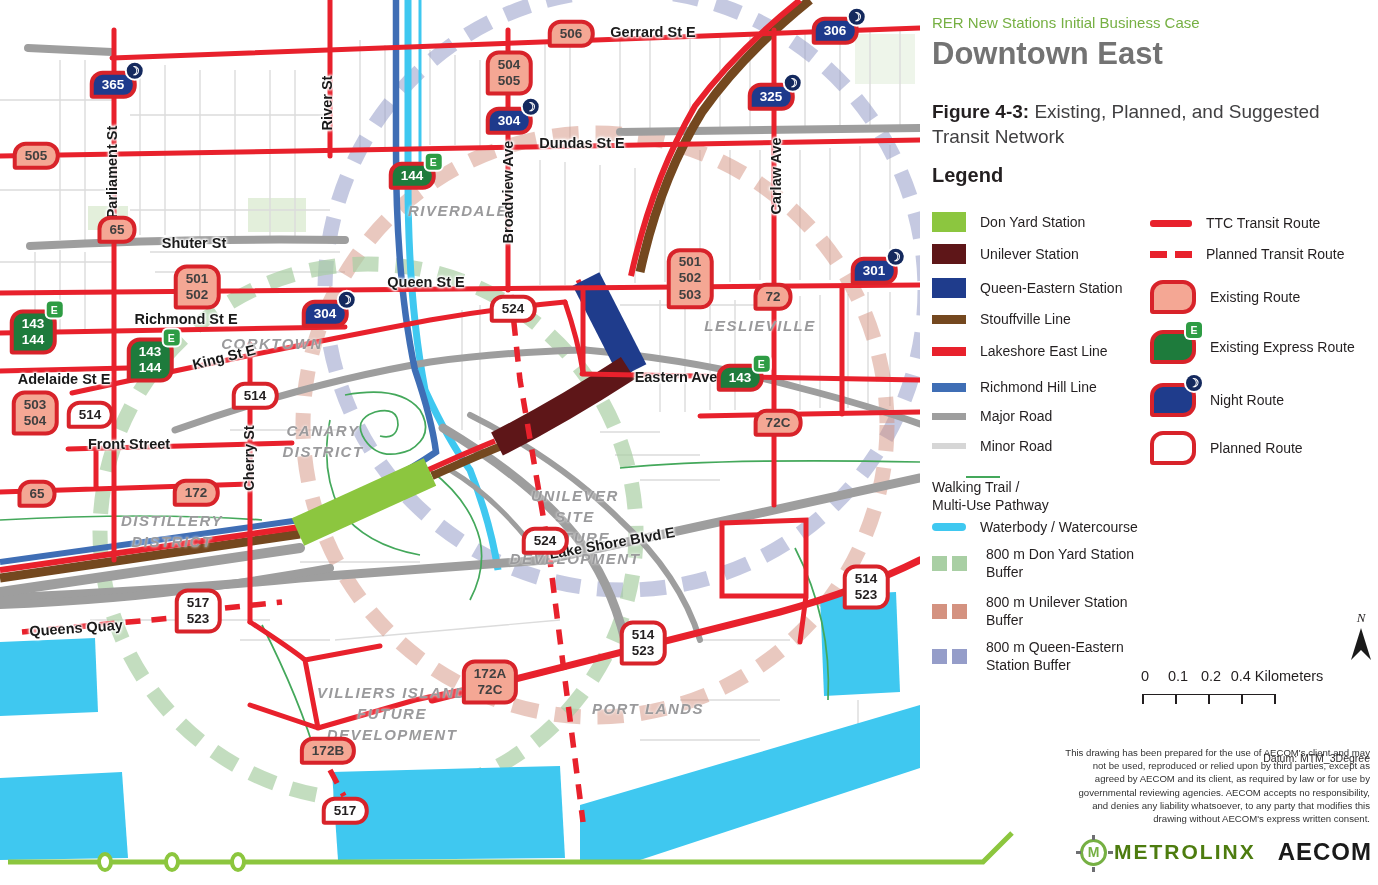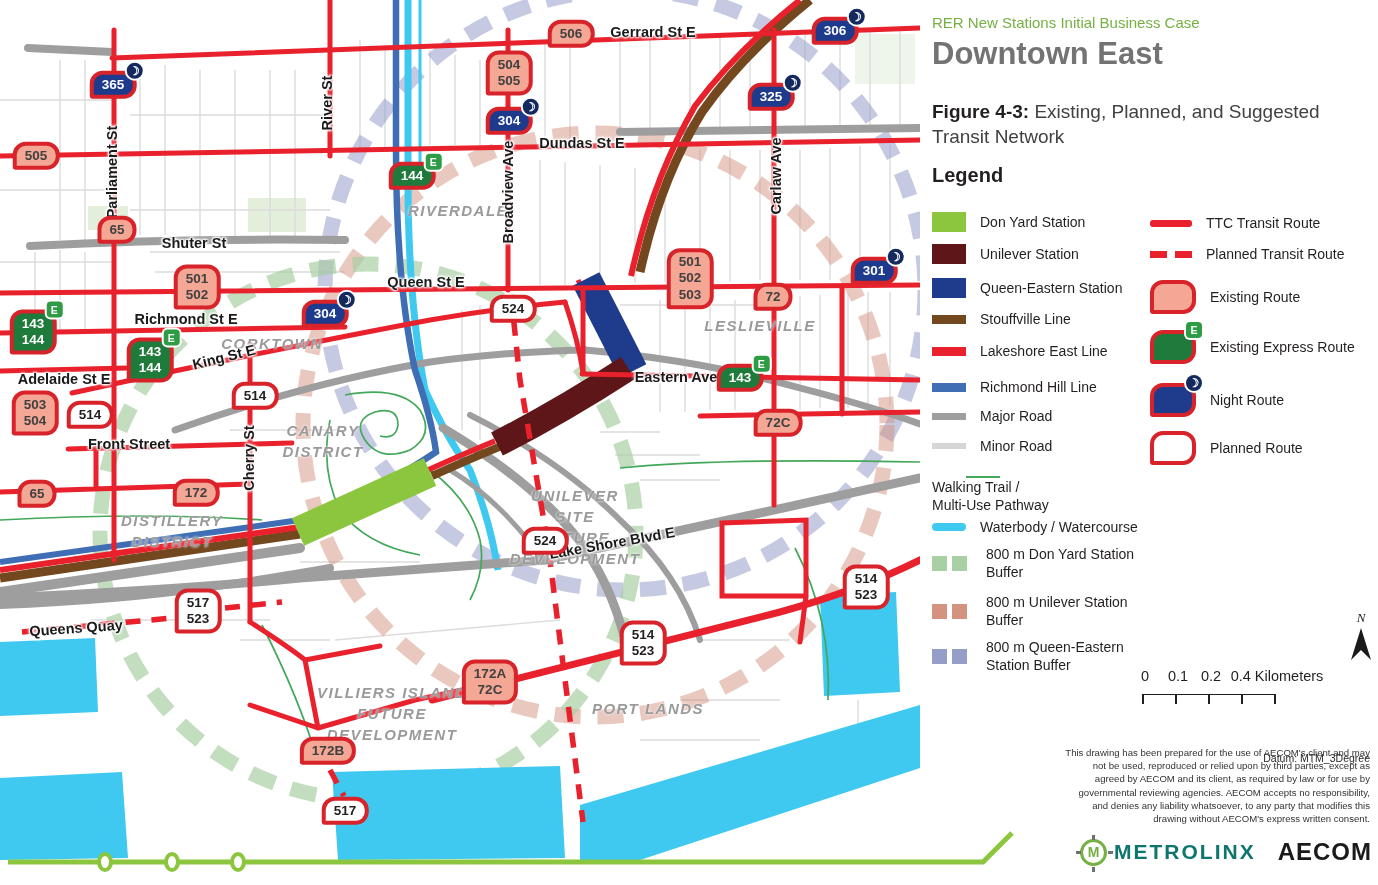--- a/index.html
+++ b/index.html
@@ -107,21 +107,21 @@
   .disclaimer { position:absolute; right:8px; top:746px; width:308px; font-size:9.6px;
     line-height:1.38; color:#333; text-align:right; }
   .logos { position:absolute; right:6px; top:838px; display:flex; align-items:center; gap:22px; }
   .mx { display:flex; align-items:center; gap:7px; }
   .mx-icon { width:27px; height:27px; border:3px solid #76B043; border-radius:50%;
     display:flex; align-items:center; justify-content:center; position:relative;
     color:#76B043; font-size:14px; font-weight:bold; }
   .mx-icon::before, .mx-icon::after { content:""; position:absolute; background:#6E6F72; }
   .mx-icon::before { width:3px; height:5px; left:9px; top:-7px; box-shadow:0 32px 0 #6E6F72; }
   .mx-icon::after  { width:5px; height:3px; top:9px;  left:-7px; box-shadow:32px 0 0 #6E6F72; }
-  .mx-name  { font-size:21px; font-weight:bold; color:#0f766e; letter-spacing:2px; }
+  .mx-name  { font-size:21px; font-weight:bold; color:#4d7c0f; letter-spacing:2px; }
   .aecom    { font-size:24px; font-weight:bold; color:#1A1A1A; letter-spacing:1px; }
 
   .footer-line { position:absolute; left:0; top:820px; width:1030px; height:60px; z-index:5; }
 </style>
 </head>
 <body>
 
 <div class="page">
 
   <div class="map">

